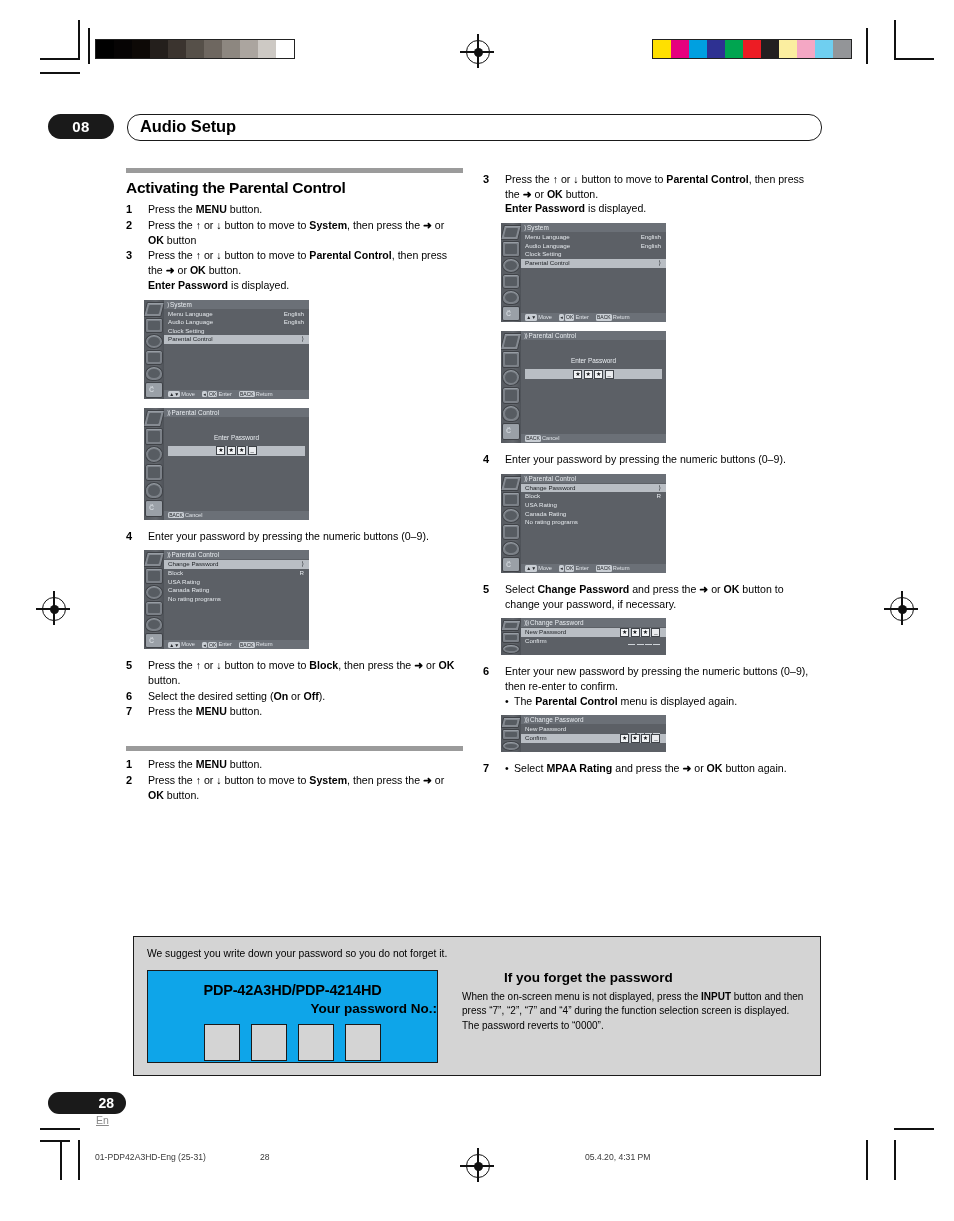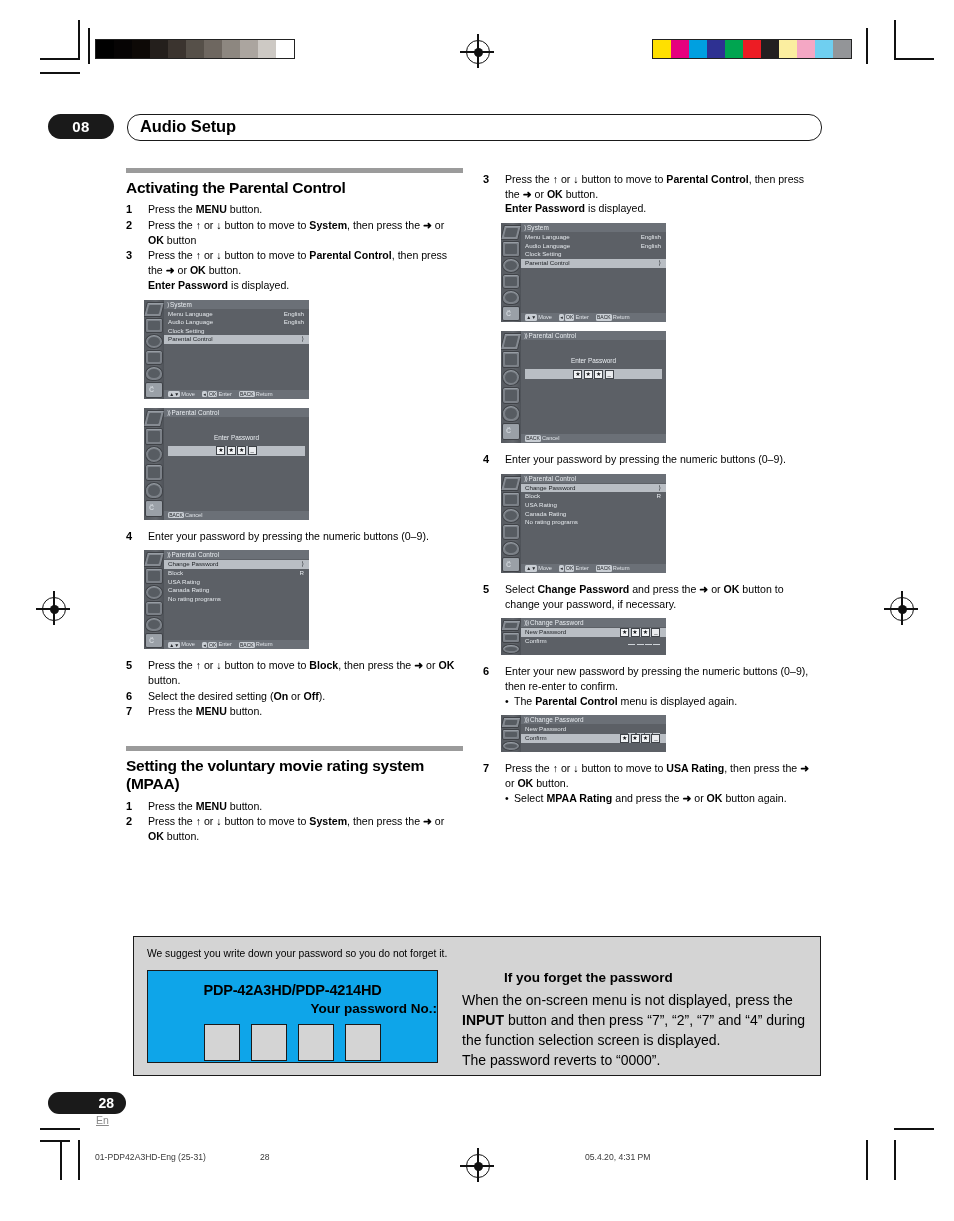--- a/index.html
+++ b/index.html
@@ -226,21 +226,21 @@
   .pw-boxes .b {
     width: 34px; height: 35px;
     border: 1.2px solid #1a1a1a; background: #d4d4d4;
   }
   .forget-title {
     position: absolute; left: 328px; top: 33px;
     font-size: 13.5px; font-weight: bold; padding-left: 42px;
   }
   .forget-body {
     position: absolute; left: 328px; top: 53px; width: 348px;
-    font-size: 14px; line-height: 1.44;
+    font-size: 10px; line-height: 1.44;
   }
 
   
   .page-badge {
     position: absolute; left: 48px; top: 1092px;
     width: 78px; height: 22px;
     background: #1a1a1a; border-radius: 11px;
     color: #fff; font-weight: bold; font-size: 14px;
     display: flex; align-items: center; justify-content: flex-end;
     padding-right: 12px; box-sizing: border-box;
@@ -476,21 +476,20 @@
   </div>
 
   <ol class="steps">
     <li><span class="num">5</span><span>Press the <b>↑</b> or <b>↓</b> button to move to <b>Block</b>, then press the <b>➜</b> or <b>OK</b> button.</span></li>
     <li><span class="num">6</span><span>Select the desired setting (<b>On</b> or <b>Off</b>).</span></li>
     <li><span class="num">7</span><span>Press the <b>MENU</b> button.</span></li>
   </ol>
 
   <div style="height:26px;"></div>
   <div class="sec-rule short"></div>
-  <h2 class="sec-title">Setting the voluntary movie rating system (MPAA)</h2>
 
   <ol class="steps">
     <li><span class="num">1</span><span>Press the <b>MENU</b> button.</span></li>
     <li><span class="num">2</span><span>Press the <b>↑</b> or <b>↓</b> button to move to <b>System</b>, then press the <b>➜</b> or <b>OK</b> button.</span></li>
   </ol>
 </div>
 
 <div class="col col-right" style="top:172px;">
 
   <ol class="steps">
@@ -715,21 +714,20 @@
               <span class="pw-cell cursor">_</span>
             </span>
           </div>
       </div>
     </div>
   </div>
 
   <ol class="steps">
     <li>
       <span class="num">7</span>
-      <span>Press the <b>↑</b> or <b>↓</b> button to move to <b>USA Rating</b>, then press the <b>➜</b> or <b>OK</b> button.</span>
       <div class="sub">Select <b>MPAA Rating</b> and press the <b>➜</b> or <b>OK</b> button again.</div>
     </li>
   </ol>
 </div>
 
 <div class="note-box">
   <div class="note-intro">We suggest you write down your password so you do not forget it.</div>
 
   <div class="pw-card">
     <div class="model">PDP-42A3HD/PDP-4214HD</div>

